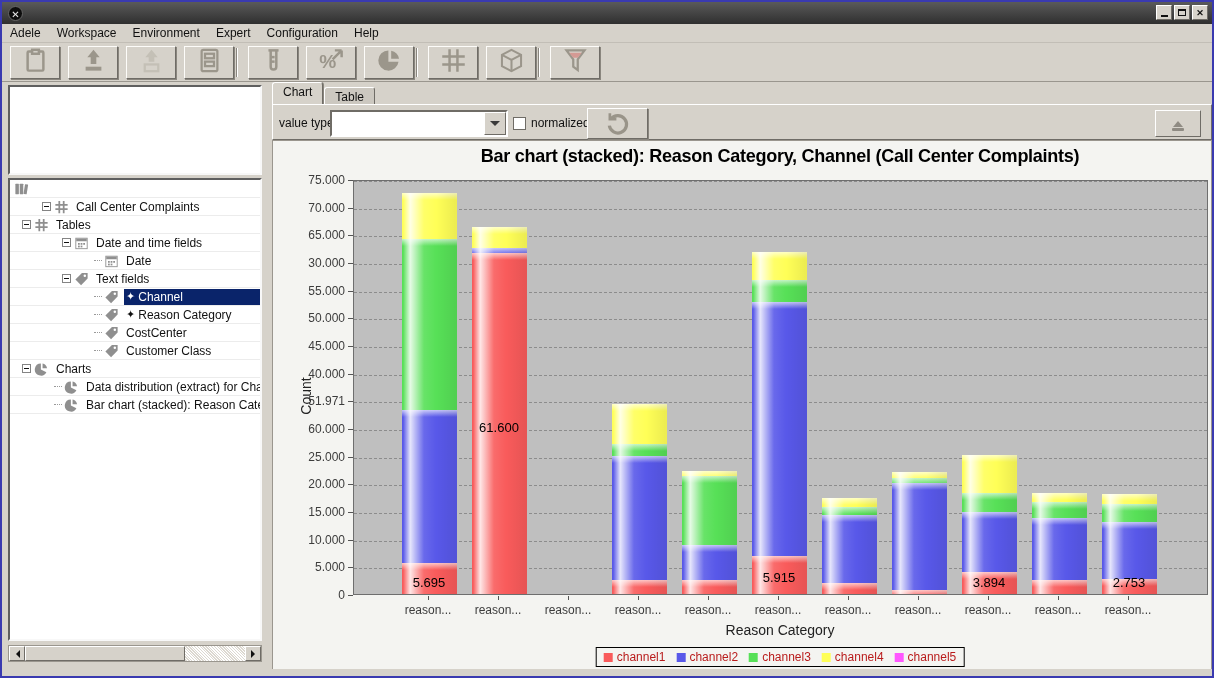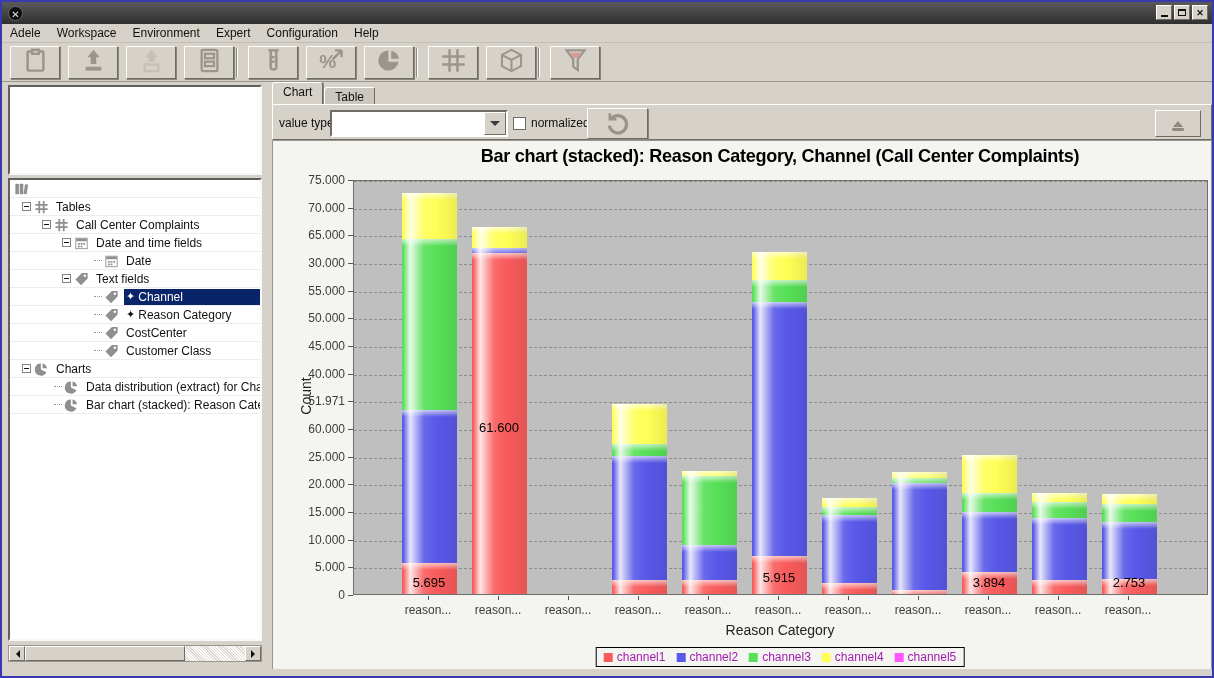--- a/index.html
+++ b/index.html
@@ -102,21 +102,21 @@
   .ytick-label { position:absolute; width:70px; text-align:right; font-size:12px; color:#3c3c3c; }
   .ytick-mark { position:absolute; width:5px; height:1px; background:#555; }
   .xtick-mark { position:absolute; width:1px; height:4px; background:#555; }
   .xcat-label { position:absolute; width:70px; text-align:center; font-size:12px; color:#3c3c3c; transform:translateX(-50%); }
   #ylabel { position:absolute; left:14px; top:247px; transform:rotate(-90deg); transform-origin:center;
     font-size:14px; color:#222; }
   #xlabel { position:absolute; left:507px; top:481px; transform:translateX(-50%); font-size:14px; color:#222; }
   #legend { position:absolute; left:507px; top:506px; transform:translateX(-50%);
     border:1px solid #000; background:#f4f4f1; display:flex; align-items:center;
     padding:2px 7px; gap:11px; }
-  .legend-item { display:flex; align-items:center; gap:4px; font-size:12px; color:#a21caf; }
+  .legend-item { display:flex; align-items:center; gap:4px; font-size:12px; color:#b91c1c; }
   .legend-swatch { width:9px; height:9px; }
   #bottom-strip { position:absolute; left:0; bottom:0; width:1210px; height:7px; background:#d6d2ca; }
 </style>
 </head>
 <body>
 
 <div id="window">
 
   <div id="titlebar">
     <div id="app-icon">✕</div>
@@ -217,41 +217,41 @@
           <span style="width: 4px; flex: 0 0 auto;"></span>
           <span class="tree-icon">
             <svg width="15" height="14" viewBox="0 0 16 16" fill="#8f8f8f">
               <rect x="1" y="2" width="4" height="12" rx="0.5"></rect>
               <rect x="6" y="2" width="4" height="12" rx="0.5"></rect>
               <rect x="11.2" y="2.6" width="3.6" height="11.4" rx="0.5" transform="rotate(9 13 8)"></rect>
             </svg>
           </span>
         </div>
         <div class="tree-row">
+          <span style="width: 32px; flex: 0 0 auto;"></span>
+          <span class="toggle"></span>
+          <span class="tree-icon">
+            <svg width="15" height="14" viewBox="0 0 16 16" stroke="#8f8f8f" stroke-width="2">
+              <path d="M5.5 1 V15 M10.5 1 V15 M1 5.5 H15 M1 10.5 H15"></path>
+            </svg>
+          </span>
+          <span class="tree-label-wrap">
+            <span>Call Center Complaints</span>
+          </span>
+        </div>
+        <div class="tree-row">
           <span style="width: 12px; flex: 0 0 auto;"></span>
           <span class="toggle"></span>
           <span class="tree-icon">
             <svg width="15" height="14" viewBox="0 0 16 16" stroke="#8f8f8f" stroke-width="2">
               <path d="M5.5 1 V15 M10.5 1 V15 M1 5.5 H15 M1 10.5 H15"></path>
             </svg>
           </span>
           <span class="tree-label-wrap">
             <span>Tables</span>
-          </span>
-        </div>
-        <div class="tree-row">
-          <span style="width: 32px; flex: 0 0 auto;"></span>
-          <span class="toggle"></span>
-          <span class="tree-icon">
-            <svg width="15" height="14" viewBox="0 0 16 16" stroke="#8f8f8f" stroke-width="2">
-              <path d="M5.5 1 V15 M10.5 1 V15 M1 5.5 H15 M1 10.5 H15"></path>
-            </svg>
-          </span>
-          <span class="tree-label-wrap">
-            <span>Call Center Complaints</span>
           </span>
         </div>
         <div class="tree-row">
           <span style="width: 52px; flex: 0 0 auto;"></span>
           <span class="toggle"></span>
           <span class="tree-icon">
             <svg width="15" height="14" viewBox="0 0 16 16">
               <rect x="1.5" y="2.5" width="13" height="12" fill="#fff" stroke="#8f8f8f"></rect>
               <rect x="2" y="3" width="12" height="3" fill="#8f8f8f"></rect>
               <g fill="#8f8f8f">

